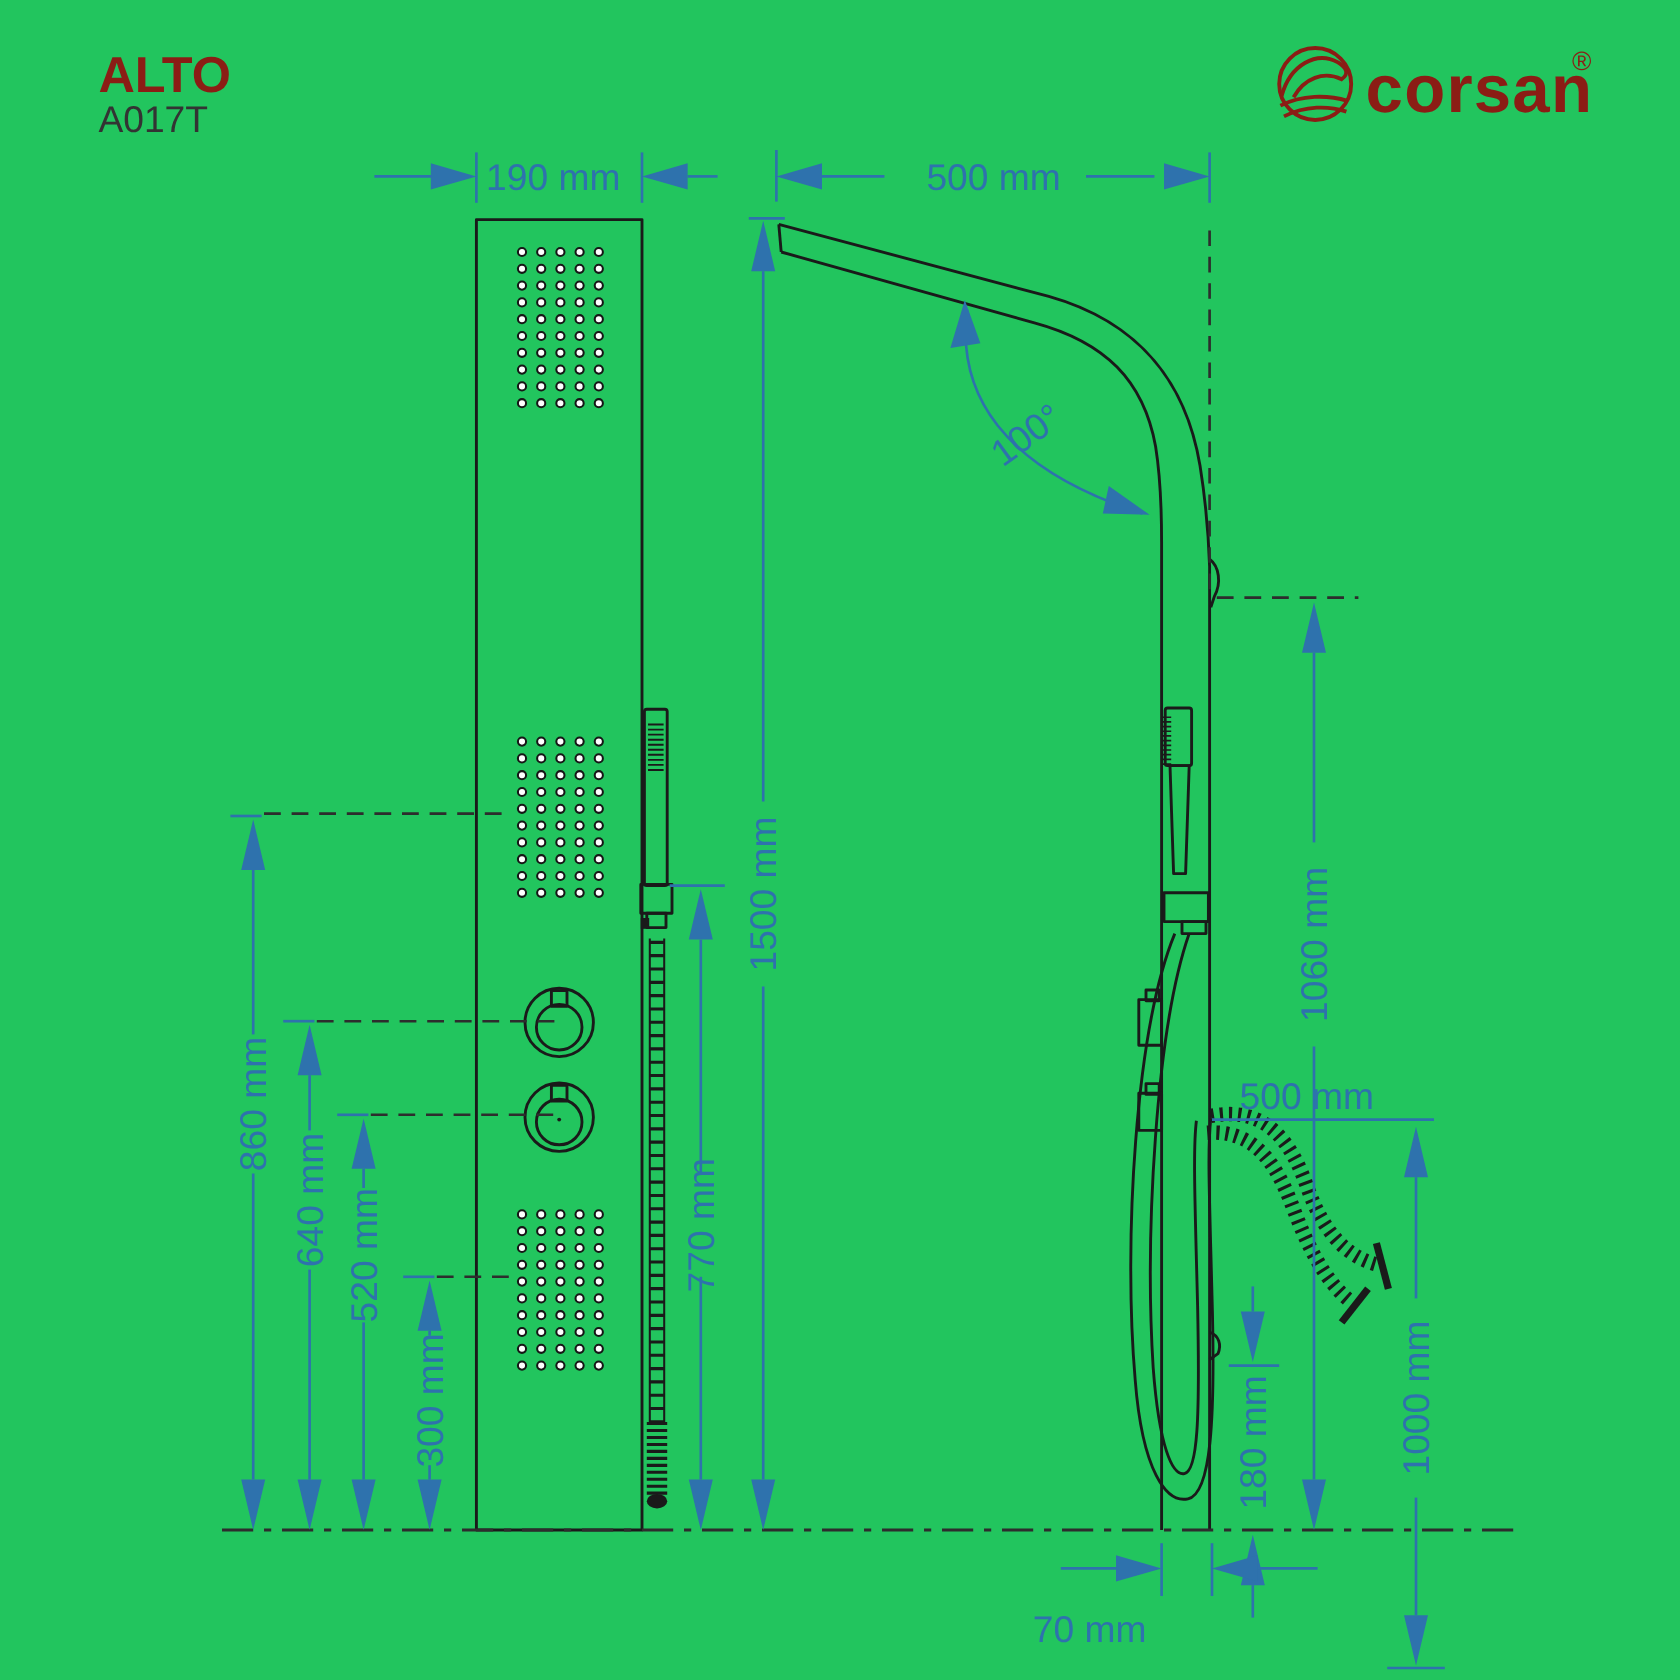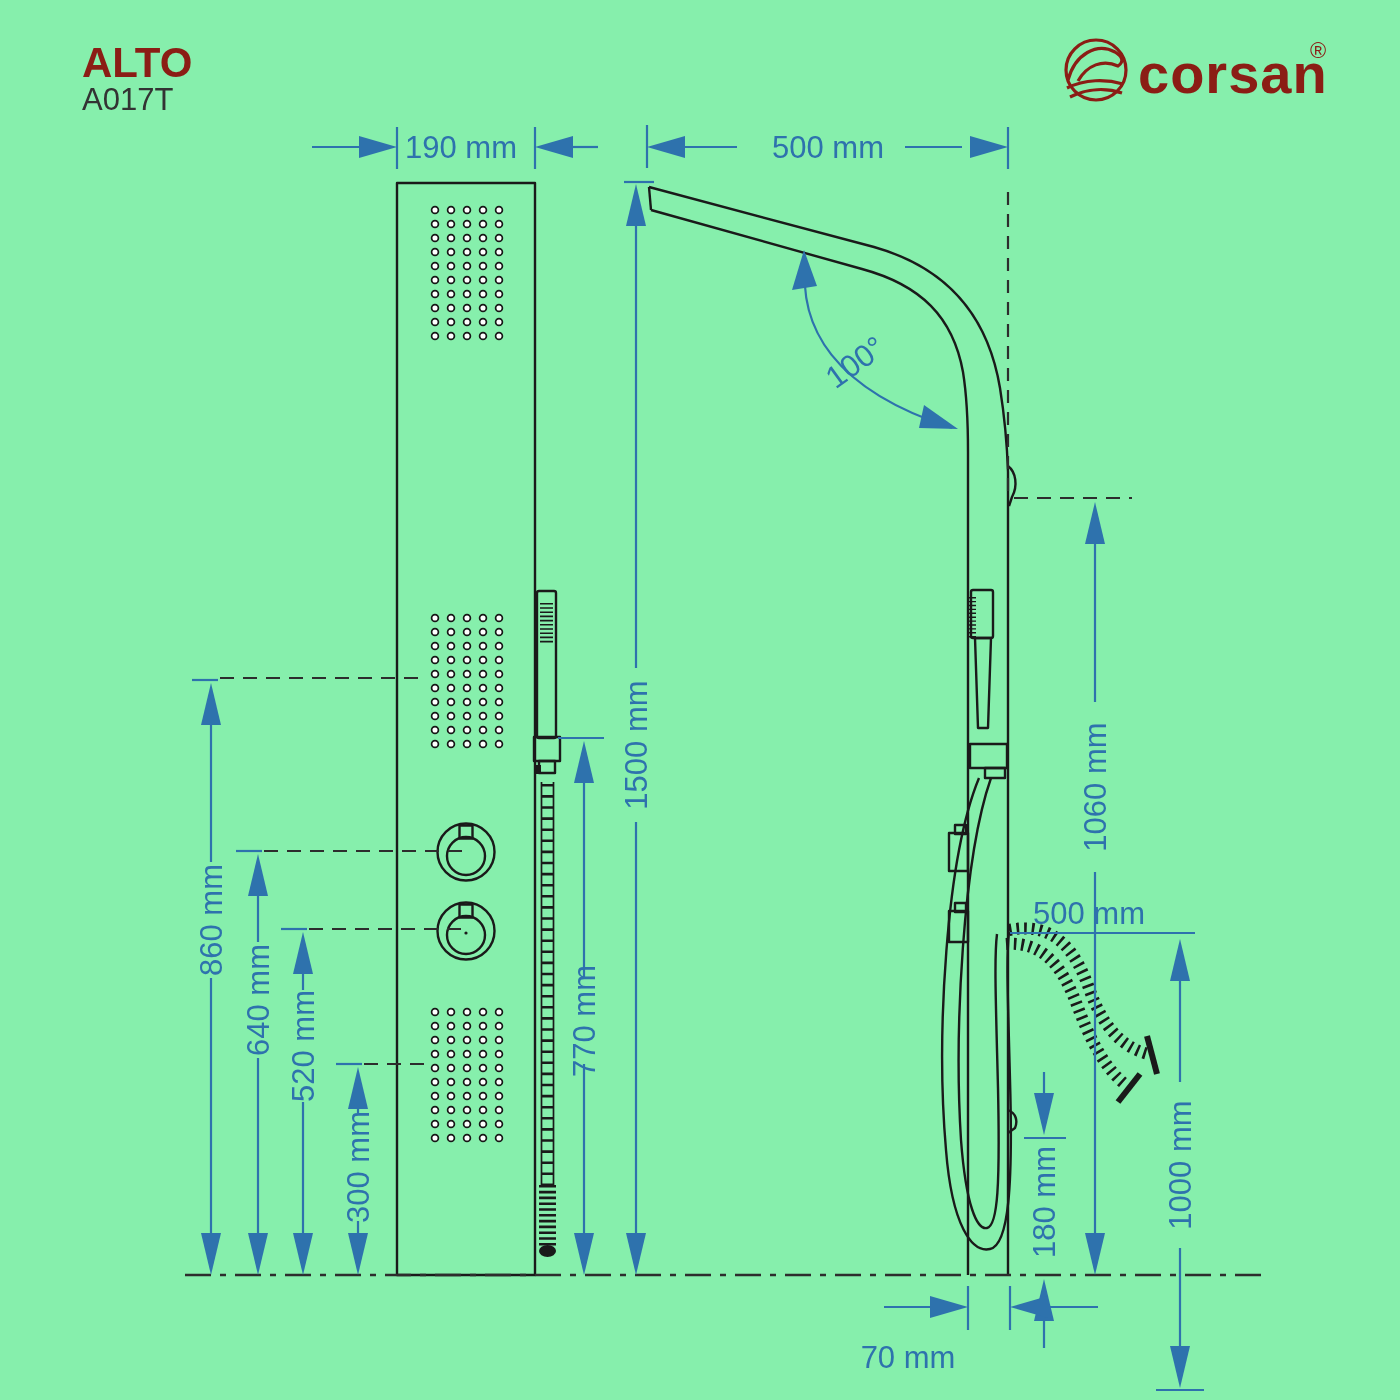--- a/index.html
+++ b/index.html
@@ -1,16 +1,16 @@
 <!DOCTYPE html>
 <html><head>
 <meta charset="utf-8">
 <style>
   html,body{margin:0;padding:0;background:#ffffff;}
-  .page{width:1400px;height:1400px;position:relative;background:#86efac;font-family:"Liberation Sans",sans-serif;}
+  .page{width:1400px;height:1400px;position:relative;background:#22c55e;font-family:"Liberation Sans",sans-serif;}
   svg{display:block;}
   
   .k{stroke:#1a1a1a;stroke-width:2.4;fill:none;stroke-linejoin:round;stroke-linecap:butt;}
   .kthin{stroke:#1a1a1a;stroke-width:1.7;fill:none;}
   .kfill{fill:#1a1a1a;stroke:none;}
   .dot{stroke:#161616;stroke-width:1.7;fill:#fff;}
   
   .rung{stroke:#1a1a1a;fill:none;}
   
   .b{stroke:#2e72ad;stroke-width:2.2;fill:none;stroke-linecap:butt;}

